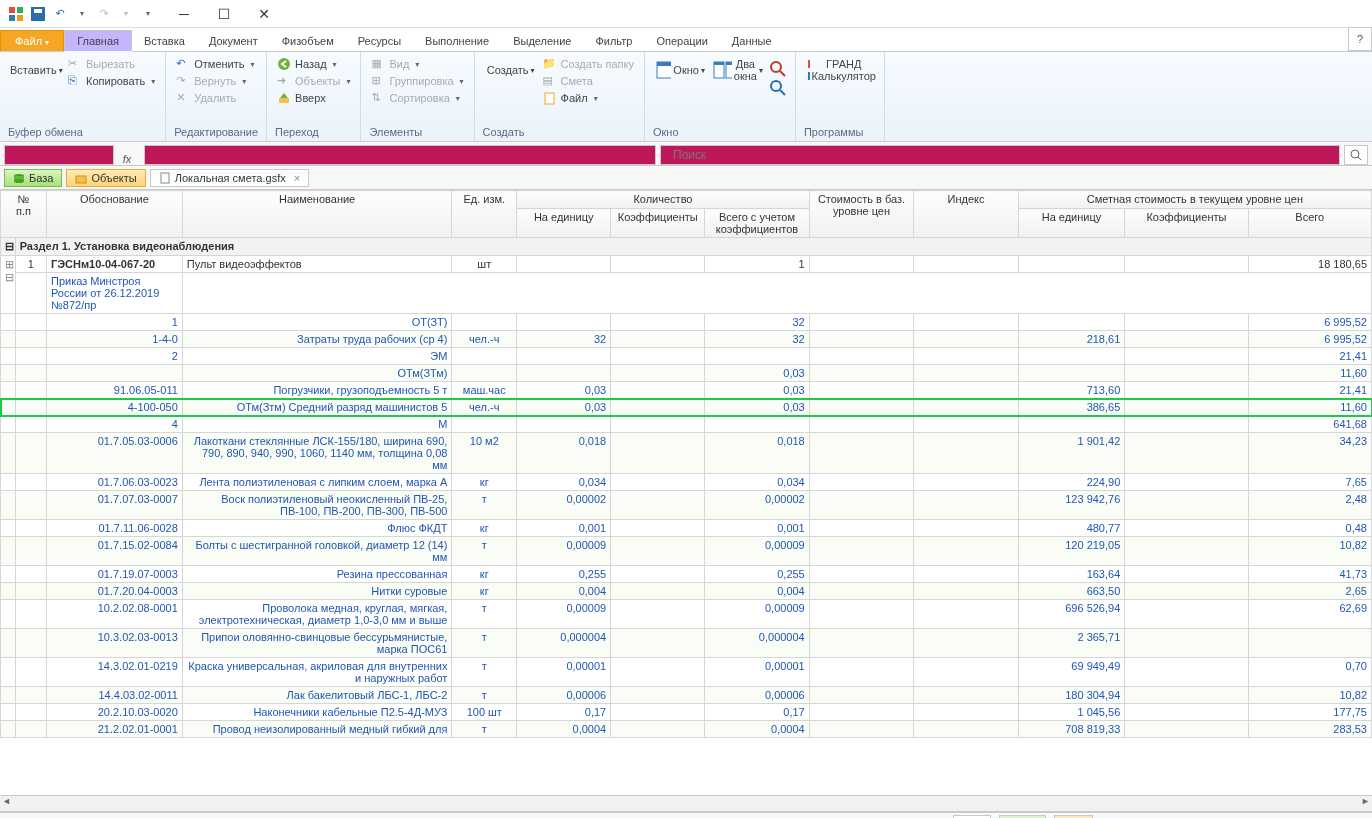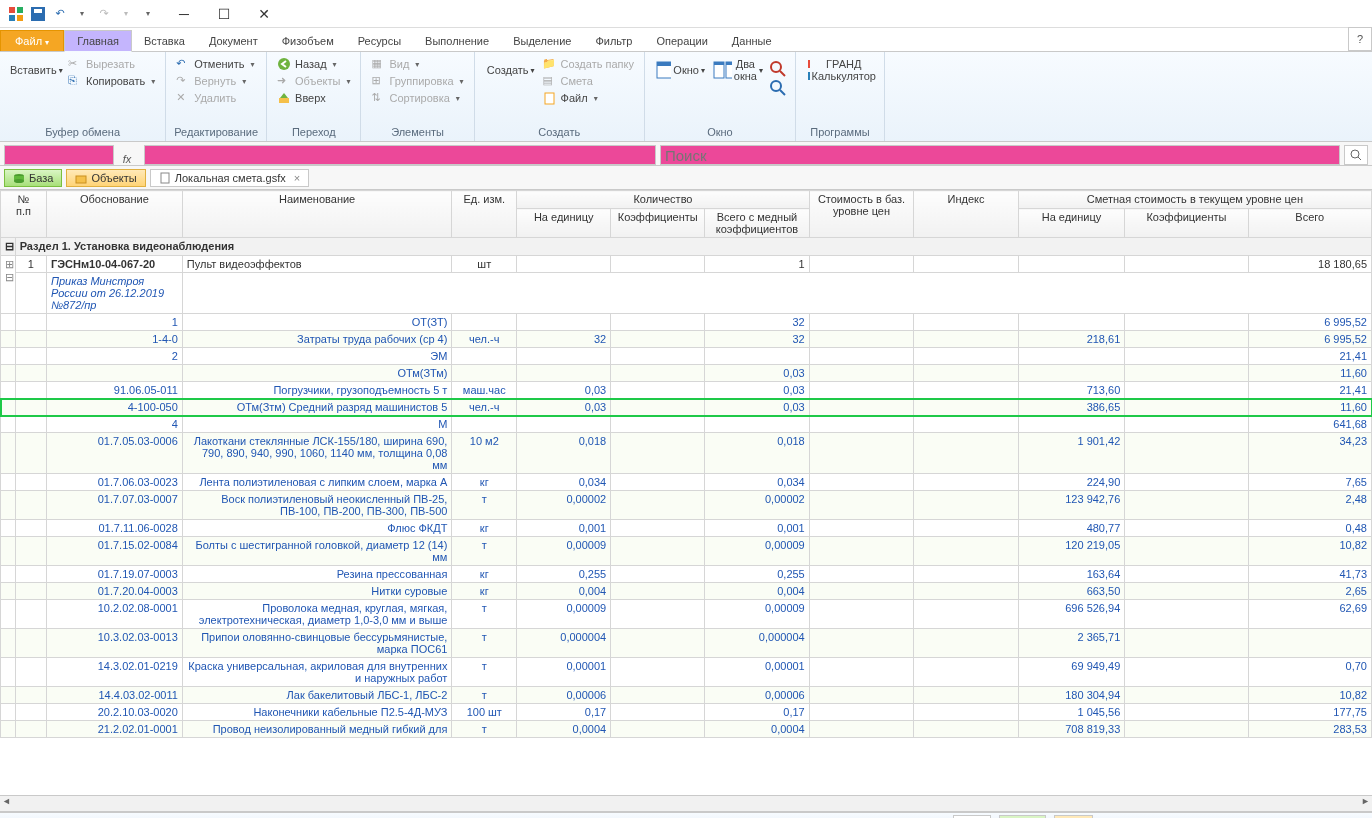--- a/index.html
+++ b/index.html
@@ -17,32 +17,32 @@
 .ribbon-tabs { height: 24px; display: flex; align-items: flex-end; background: #fff; border-bottom: 1px solid #c9c9c9; }
 .ribbon-tabs .file-tab { background: #f5a623; color: #fff; padding: 4px 14px; border: 1px solid #e59400; border-bottom: none; cursor: pointer; }
 .ribbon-tabs .tab { padding: 4px 12px; cursor: pointer; color: #444; }
 .ribbon-tabs .tab.active { border: 1px solid #c9c9c9; border-bottom: 1px solid #f4faff; background: #c4b5fd; margin-bottom: -1px; }
 .ribbon-tabs .help { margin-left: auto; width: 24px; height: 24px; display: flex; align-items: center; justify-content: center; border: 1px solid #c9c9c9; color: #555; cursor: pointer; }
 
 
 .ribbon { height: 90px; background: linear-gradient(#f7fbff,#eaf3fb); border-bottom: 1px solid #c9c9c9; display: flex; }
 .group { border-right: 1px solid #d0dce8; padding: 2px 8px; display: flex; flex-direction: column; }
 .group-body { flex: 1; display: flex; align-items: flex-start; gap: 6px; padding-top: 2px; }
-.group-label { text-align: center; font-size: 11px; color: #5a6b7d; padding: 1px 0; }
+.group-label { text-align: left; font-size: 11px; color: #5a6b7d; padding: 1px 0; }
 .rbtn-large { display: flex; flex-direction: row; align-items: center; width: 52px; cursor: pointer; color: #444; gap: 2px; }
 .rbtn-large .ico { width: 28px; height: 28px; }
 .rcol { display: flex; flex-direction: column; gap: 1px; }
 .ritem { display: flex; align-items: center; gap: 4px; cursor: pointer; color: #444; padding: 1px 2px; white-space: nowrap; }
 .ritem .ico { width: 14px; height: 14px; display: inline-block; }
 .ritem.disabled { color: #aaa; }
 .drop::after { content: "▾"; font-size: 8px; margin-left: 2px; color: #666; }
 
 
 .fxbar { height: 24px; display: flex; align-items: flex-end; border-bottom: 1px solid #c9c9c9; background: #f7f7f7; }
-.fxbar input { height: 20px; border: 1px solid #c9c9c9; background: #ec4899; font-size: 15px; padding: 0 4px; }
+.fxbar input { height: 20px; border: 1px solid #c9c9c9; background: #be185d; font-size: 12px; padding: 0 12px; }
 .fxcell { width: 110px; margin-left: 4px; }
 .fxlabel { width: 26px; text-align: center; font-style: italic; color: #555; }
 .fxformula { flex: 1; margin: 0 4px; }
 .fxsearch { width: 680px; margin-right: 4px; }
 .fxsearchbtn { width: 24px; height: 20px; border: 1px solid #c9c9c9; background: #fff; display: inline-flex; align-items: center; justify-content: center; cursor: pointer; margin-right: 4px; }
 
 
 .navbar { height: 24px; display: flex; align-items: center; background: #f7f7f7; border-bottom: 1px solid #c9c9c9; padding: 0 4px; gap: 4px; }
 .navbtn { border: 1px solid #c9c9c9; padding: 2px 8px; background: linear-gradient(#fff,#eee); cursor: pointer; display: inline-flex; align-items: flex-start; gap: 4px; }
 .navbtn.base { background: linear-gradient(#d9f5c4,#a8e07a); border-color: #7bbf3f; }
@@ -56,21 +56,21 @@
 table.grid th, table.grid td { border: 1px solid #d6d6d6; font-size: 11px; padding: 2px 4px; vertical-align: top; }
 table.grid th { background: linear-gradient(#fdfdfd,#f1f1f1); font-weight: normal; color: #333; text-align: center; }
 .hdr-row th { height: 18px; }
 .section-row td { background: #f2f2f2; font-weight: bold; color: #333; }
 .data-row td { background: #fff; }
 .data-row.alt td { background: #fafdf5; }
 .blue { color: #2056b3; }
 .right { text-align: right; }
 .center { text-align: center; }
 .hl { outline: 2px solid #1ec948; outline-offset: -1px; margin-top: 16px; }
-.sub { font-size: 10px; color: #2056b3; font-style: italic; }
+.sub { font-size: 10px; color: #2056b3; }
 .tree { width: 14px; text-align: center; color: #888; cursor: pointer; }
 .scrollh { position: absolute; bottom: 0; left: 0; right: 0; height: 16px; background: #f1f1f1; border-top: 1px solid #c9c9c9; }
 .scrollh::before { content: "◄"; position: absolute; left: 2px; font-size: 9px; color: #666; }
 .scrollh::after { content: "►"; position: absolute; right: 2px; font-size: 9px; color: #666; }
 
 
 .statusbar { height: 22px; background: linear-gradient(#f7fbff,#e4eef8); border-top: 1px solid #c9c9c9; display: flex; align-items: center; font-size: 11px; color: #444; padding: 0 6px; gap: 8px; }
 .statusbar .spacer { flex: 1; }
 .statusbar .btn { border: 1px solid #c9c9c9; padding: 1px 4px; background: #fff; cursor: pointer; display: inline-flex; align-items: center; gap: 2px; }
 .statusbar .btn.bim { background: #d9f5c4; }
@@ -375,21 +375,21 @@
       <th rowspan="2">Ед. изм.</th>
       <th colspan="3">Количество</th>
       <th rowspan="2" style="white-space:pre">Стоимость в баз.
 уровне цен</th>
       <th rowspan="2">Индекс</th>
       <th colspan="3">Сметная стоимость в текущем уровне цен</th>
     </tr>
     <tr class="hdr-row">
       <th>На единицу</th>
       <th>Коэффициенты</th>
-      <th style="white-space:pre">Всего с медный
+      <th style="white-space:pre">Всего с учетом
 коэффициентов</th>
       <th>На единицу</th>
       <th>Коэффициенты</th>
       <th>Всего</th>
     </tr>
   </thead>
   <tbody id="tbody">
     <tr class="section-row">
           <td class="tree">⊟</td>
           <td colspan="12">Раздел 1. Установка видеонаблюдения</td>

